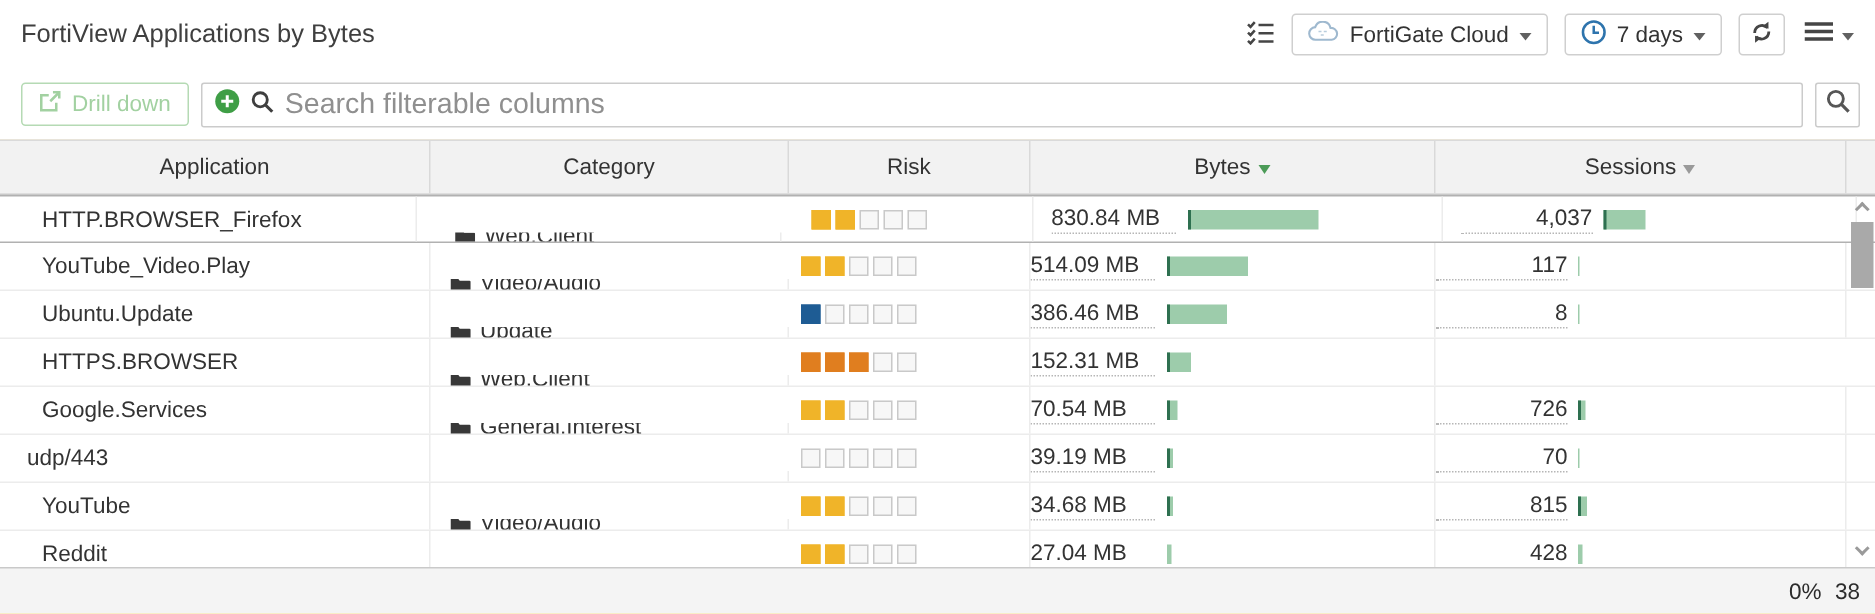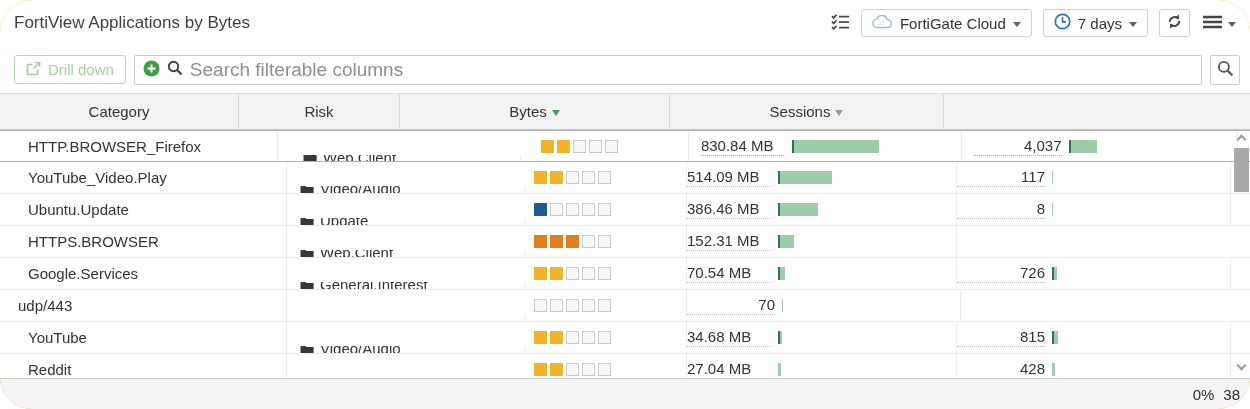--- a/index.html
+++ b/index.html
@@ -1,18 +1,18 @@
 <!DOCTYPE html>
 <html><head>
 <meta charset="utf-8">
 <style>
   * { box-sizing: border-box; margin: 0; padding: 0; }
   html,body { width:1250px; height:409px; overflow:hidden; }
   body { font-family:"Liberation Sans","DejaVu Sans",sans-serif; font-size:15px; color:#333; background:#fff; }
-  .app { width:1250px; height:409px; display:flex; flex-direction:column; overflow:hidden; background:#eab308;border-radius:32px; }
+  .app { width:1250px; height:409px; display:flex; flex-direction:column; overflow:hidden; background:#eab308; }
 
   
   .titlebar { height:46px; display:flex; align-items:center; padding:0 12px 0 14px; background:#fff; }
   .page-title { font-size:17px; color:#3f3f3f; flex:1; }
   .tb-controls { display:flex; gap:11px; }
   .icon-btn { display:flex; align-items:center; justify-content:center; cursor:pointer; }
   .btn { height:28px; border:1px solid #cfcfcf; border-radius:3px; background:#fff; display:flex; align-items:center; gap:7px; padding:0 10px; font-size:15px; color:#333; cursor:pointer; }
   .btn-plain { height:28px; display:flex; align-items:center; gap:6px; padding:0 2px; cursor:pointer; }
   .caret { width:0; height:0; border-left:4px solid transparent; border-right:4px solid transparent; border-top:5px solid #616161; margin-top:2px; }
 
@@ -167,20 +167,23 @@
         <svg width="17" height="17" viewBox="0 0 16 16">
           <circle cx="6.5" cy="6.5" r="4.7" fill="none" stroke="#565656" stroke-width="1.8"></circle>
           <line x1="10" y1="10" x2="14.5" y2="14.5" stroke="#565656" stroke-width="2"></line>
         </svg>
       </span>
     </div>
   </div>
 
   <div class="table-region">
     <div class="thead">
+      <div class="th c1">
+          <span>Application</span>
+        </div>
       <div class="th c2">
           <span>Category</span>
         </div>
       <div class="th c3">
           <span>Risk</span>
         </div>
       <div class="th c4">
           <span>Bytes</span>
           <span class="sort-arrow active"></span>
         </div>
@@ -366,20 +369,24 @@
     </div>
     <div class="td c3 td-risk">
             <span class="risk-squares" style="display:flex;">
               <span class="sq"></span>
               <span class="sq"></span>
               <span class="sq"></span>
               <span class="sq"></span>
               <span class="sq"></span>
             </span>
           </div>
+    <div class="td c4">
+            <span class="num-b dotted bytes-text">39.19 MB</span>
+            <span class="bar bar-b" style="width: 4px;"></span>
+          </div>
     <div class="td c5">
             <span class="num-s dotted sess-text">70</span>
             <span class="bar bar-s" style="width: 1px; border-left: none;"></span>
           </div>
     <div class="td c6"></div>
   </div>
 
   <div class="tr">
     <div class="td c1 td-app">
             <span class="app-text">YouTube</span>

